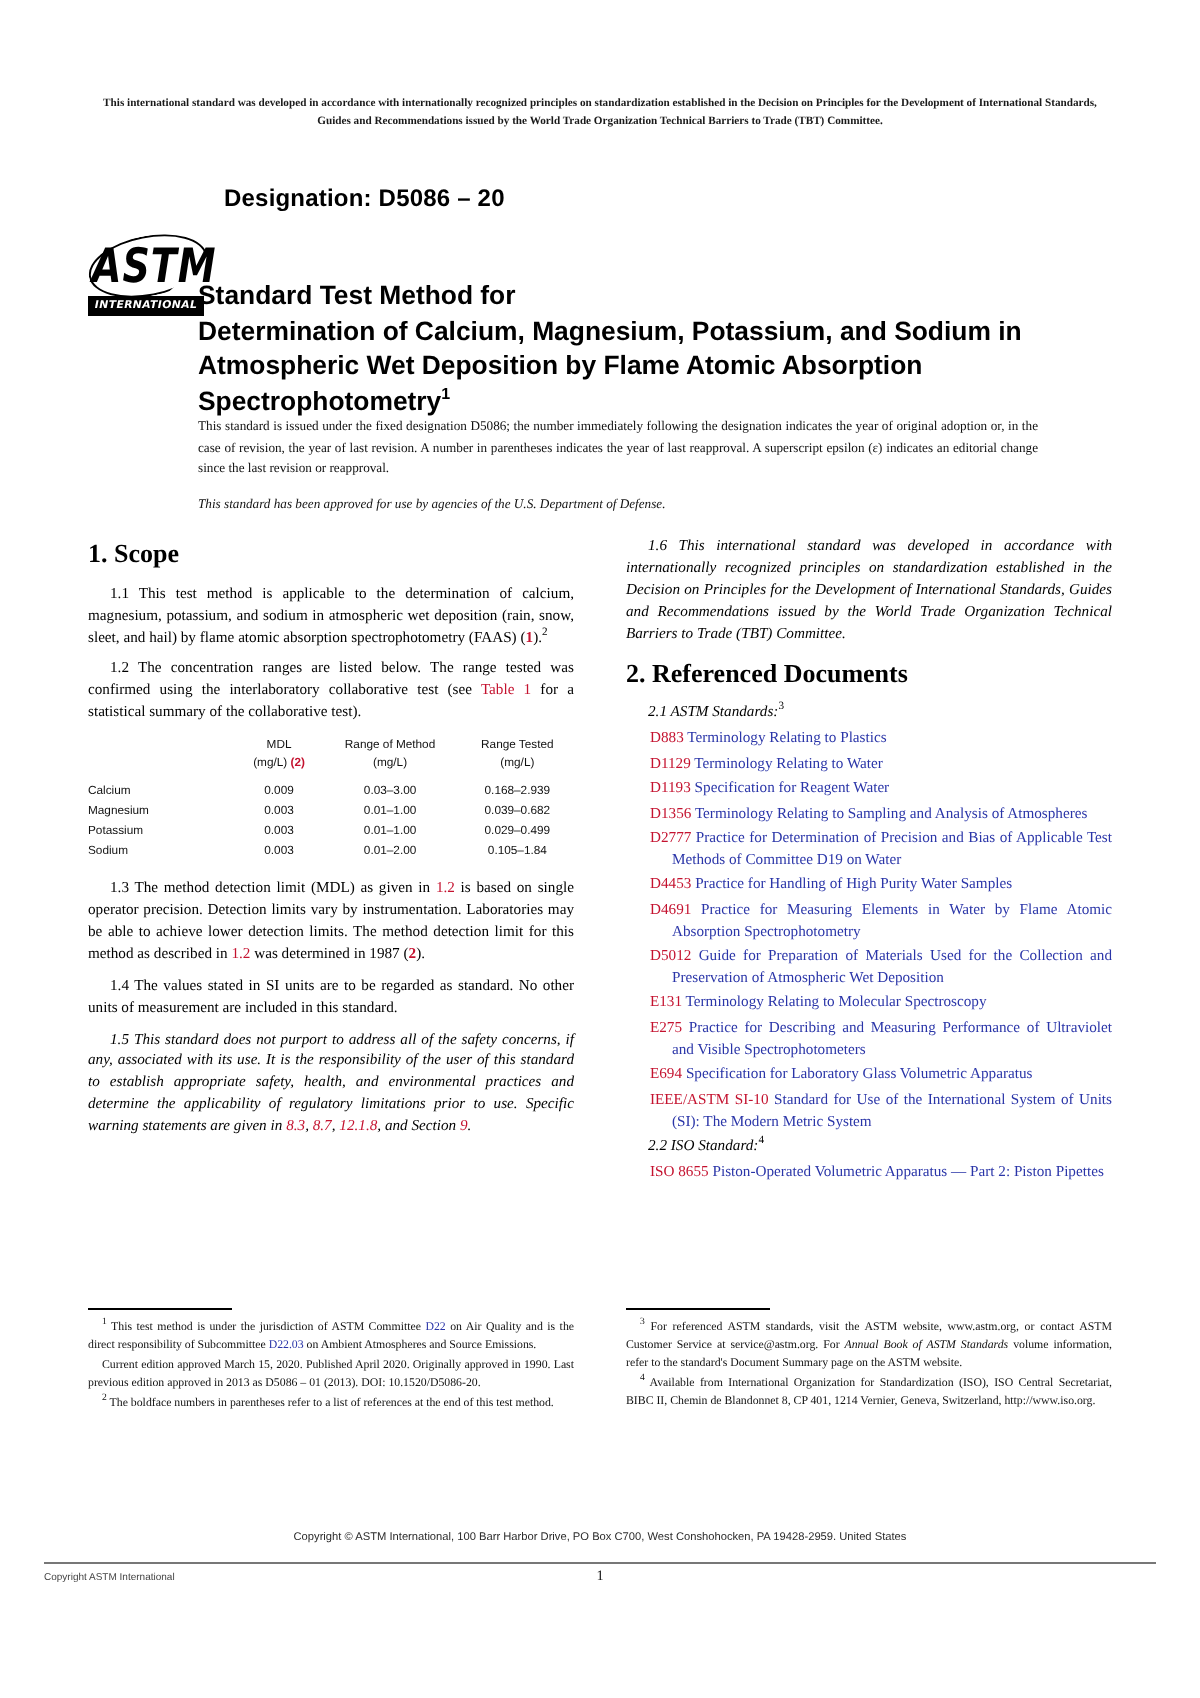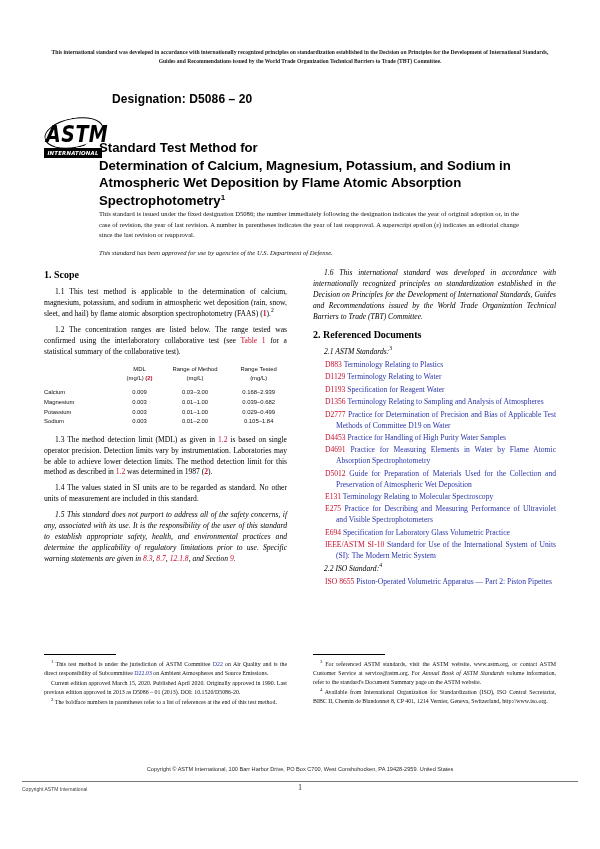--- a/index.html
+++ b/index.html
@@ -150,21 +150,21 @@
     width: 243px;
     font-size: 7.6px;
     line-height: 1.44;
     text-align: justify;
     color: #000;
   }
   .col-left  { left: 44px; }
   .col-right { left: 313px; }
 
   h2.sec-head {
-    font-size: 10px;
+    font-size: 13px;
     font-weight: bold;
     margin: 0 0 5px 0;
     font-family: "Liberation Serif", serif;
   }
   .para {
     margin: 0 0 5px 0;
     text-indent: 11px;
     text-align: justify;
   }
   .para.italic { font-style: italic; }
@@ -393,21 +393,21 @@
       <li><span class="std-id">D883</span> <span>Terminology Relating to Plastics</span></li>
       <li><span class="std-id">D1129</span> <span>Terminology Relating to Water</span></li>
       <li><span class="std-id">D1193</span> <span>Specification for Reagent Water</span></li>
       <li><span class="std-id">D1356</span> <span>Terminology Relating to Sampling and Analysis of Atmospheres</span></li>
       <li><span class="std-id">D2777</span> <span>Practice for Determination of Precision and Bias of Applicable Test Methods of Committee D19 on Water</span></li>
       <li><span class="std-id">D4453</span> <span>Practice for Handling of High Purity Water Samples</span></li>
       <li><span class="std-id">D4691</span> <span>Practice for Measuring Elements in Water by Flame Atomic Absorption Spectrophotometry</span></li>
       <li><span class="std-id">D5012</span> <span>Guide for Preparation of Materials Used for the Collection and Preservation of Atmospheric Wet Deposition</span></li>
       <li><span class="std-id">E131</span> <span>Terminology Relating to Molecular Spectroscopy</span></li>
       <li><span class="std-id">E275</span> <span>Practice for Describing and Measuring Performance of Ultraviolet and Visible Spectrophotometers</span></li>
-      <li><span class="std-id">E694</span> <span>Specification for Laboratory Glass Volumetric Practice</span></li>
+      <li><span class="std-id">E694</span> <span>Specification for Laboratory Glass Volumetric Apparatus</span></li>
       <li><span class="std-id">IEEE/ASTM SI-10</span> <span>Standard for Use of the International System of Units (SI): The Modern Metric System</span></li>
     </ul>
 
     <p class="sub-head"><span>2.2 ISO Standard:</span><sup class="fn plain">4</sup></p>
 
     <ul class="reflist">
       <li><span class="std-id">ISO 8655</span> <span>Piston-Operated Volumetric Apparatus — Part 2: Piston Pipettes</span></li>
     </ul>
 
   </div>

